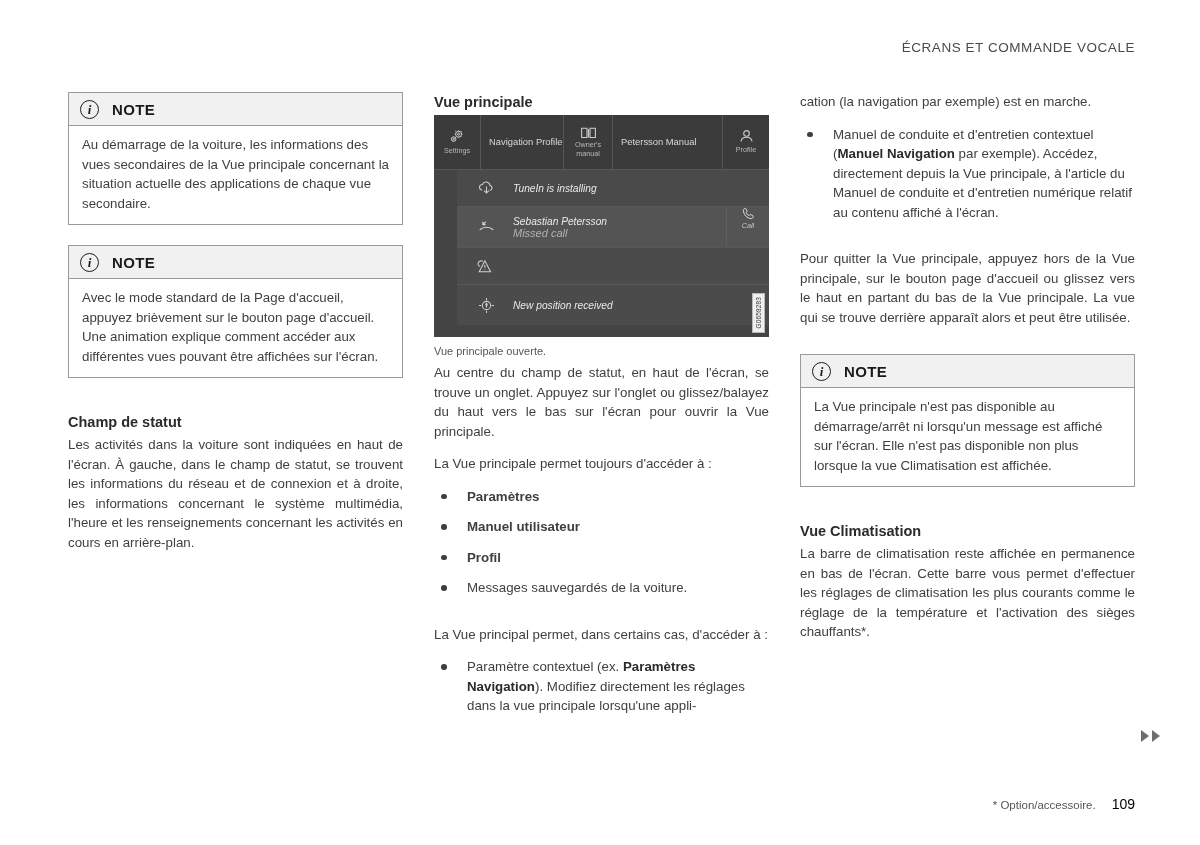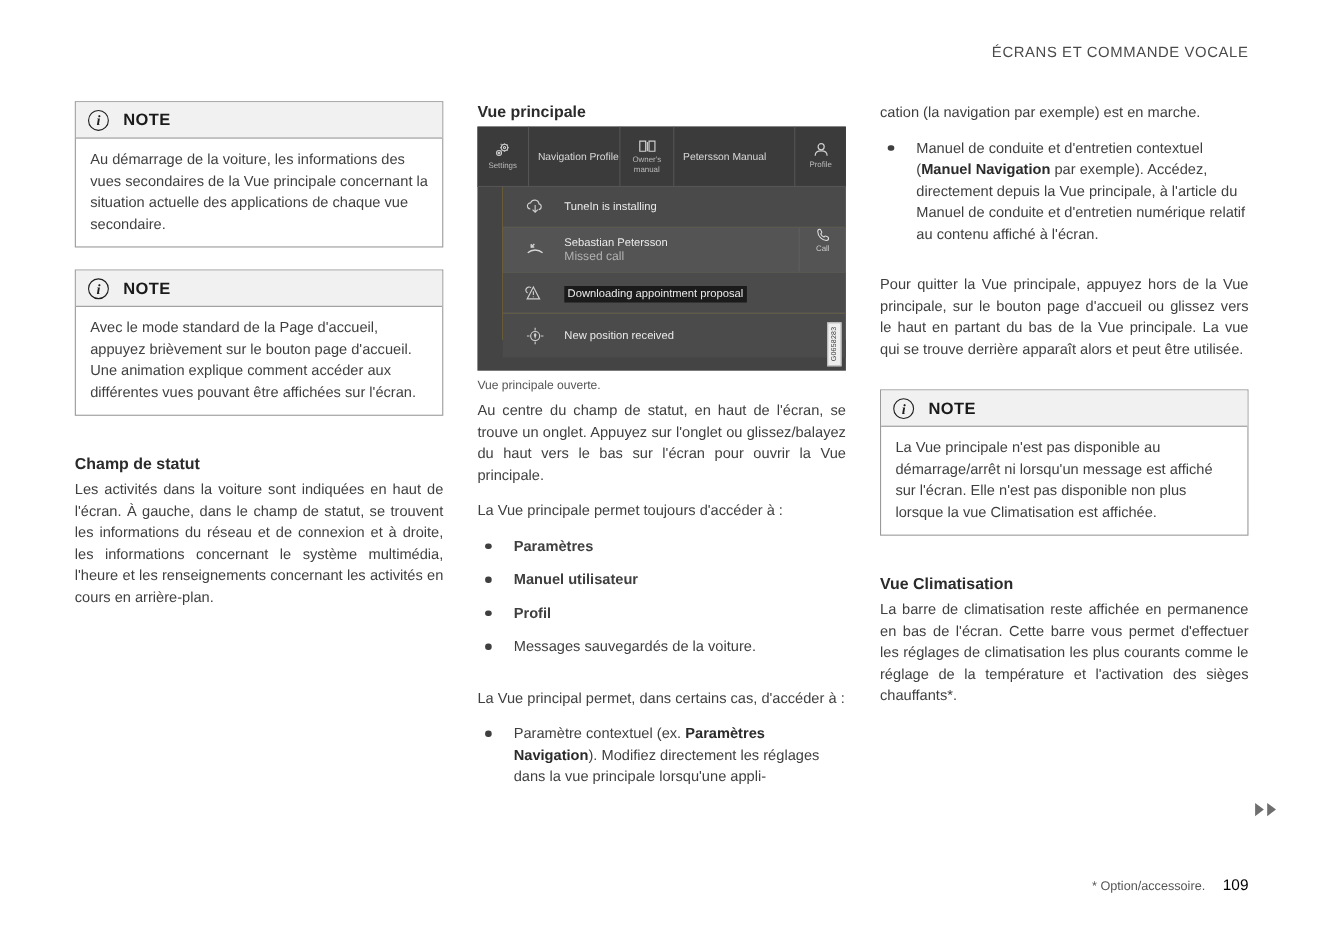--- a/index.html
+++ b/index.html
@@ -205,21 +205,22 @@
   .cell-owners { flex: 0 0 48px; }
   .cell-navman { flex: 1 1 auto; justify-content: flex-start; }
   .cell-profile { flex: 0 0 46px; }
 
   .screen-list {
     position: absolute;
     left: 23px;
     right: 0;
     top: 55px;
     bottom: 28px;
-    background: #eab308;
+    background: #f9a8d4;
+    font-style: italic;
   }
   .list-row {
     position: relative;
     display: flex;
     align-items: center;
     height: 36px;
     border-bottom: 1px solid #585858;
     padding-left: 12px;
   }
   .row-installing { background: #4a4a4a; }
@@ -418,23 +419,20 @@
         <div class="list-row row-dl">
           <div class="row-icon">
             <svg width="21" height="17" viewBox="0 0 26 21">
               <g fill="none" stroke="#cfcfcf" stroke-width="1.3">
                 <path d="M11 3.5L4 17h14L11 3.5z"></path>
                 <path d="M11 8.5v4M11 14.2v.9"></path>
                 <path d="M8.5 4.2C6.5 3 4 3.6 3 5.4c-1 1.8-.3 4 1.6 5"></path>
               </g>
             </svg>
           </div>
-          <div class="row-main">
-            <span class="row-title highlight">Downloading appointment proposal</span>
-          </div>
         </div>
 
         <div class="list-row row-pos">
           <div class="row-icon">
             <svg width="21" height="19" viewBox="0 0 26 24">
               <g fill="none" stroke="#cfcfcf" stroke-width="1.3">
                 <circle cx="13" cy="12" r="5.2"></circle>
                 <path d="M13 2.5v3M13 18.5v3M3.5 12h3M19.5 12h3"></path>
                 <path d="M13 8.2l1.6 2.2L13 15.8l-1.6-5.4z" fill="#cfcfcf" stroke="none"></path>
               </g>

